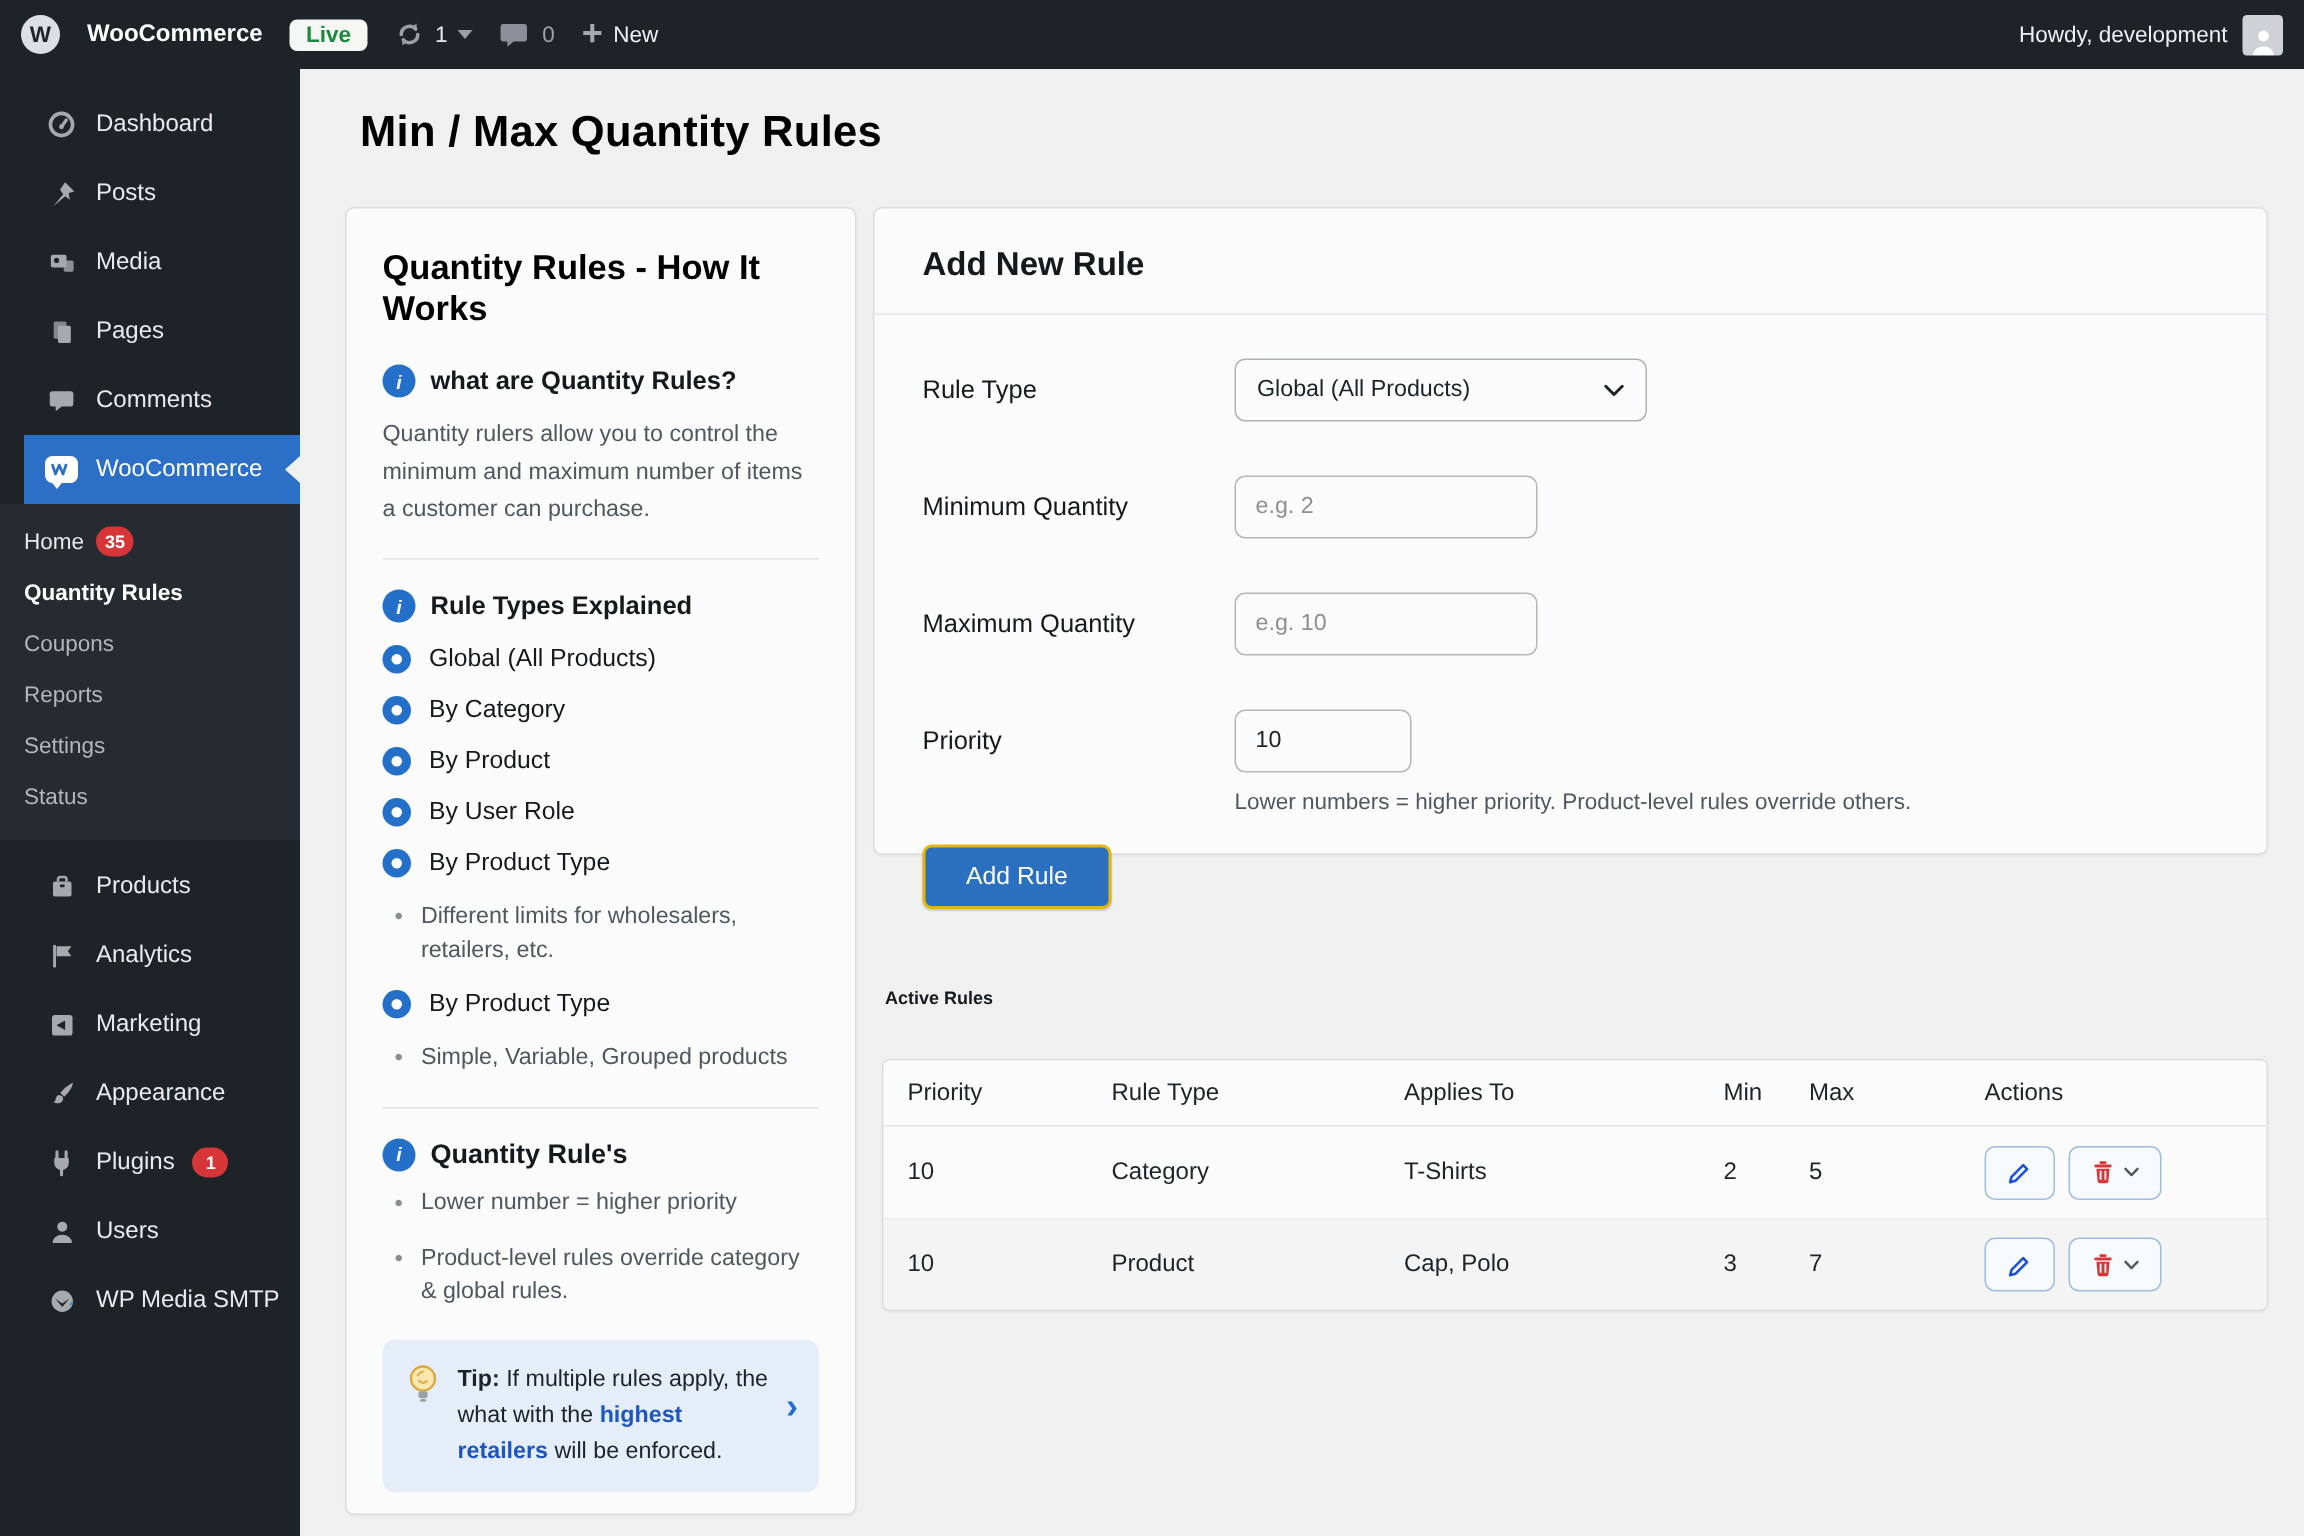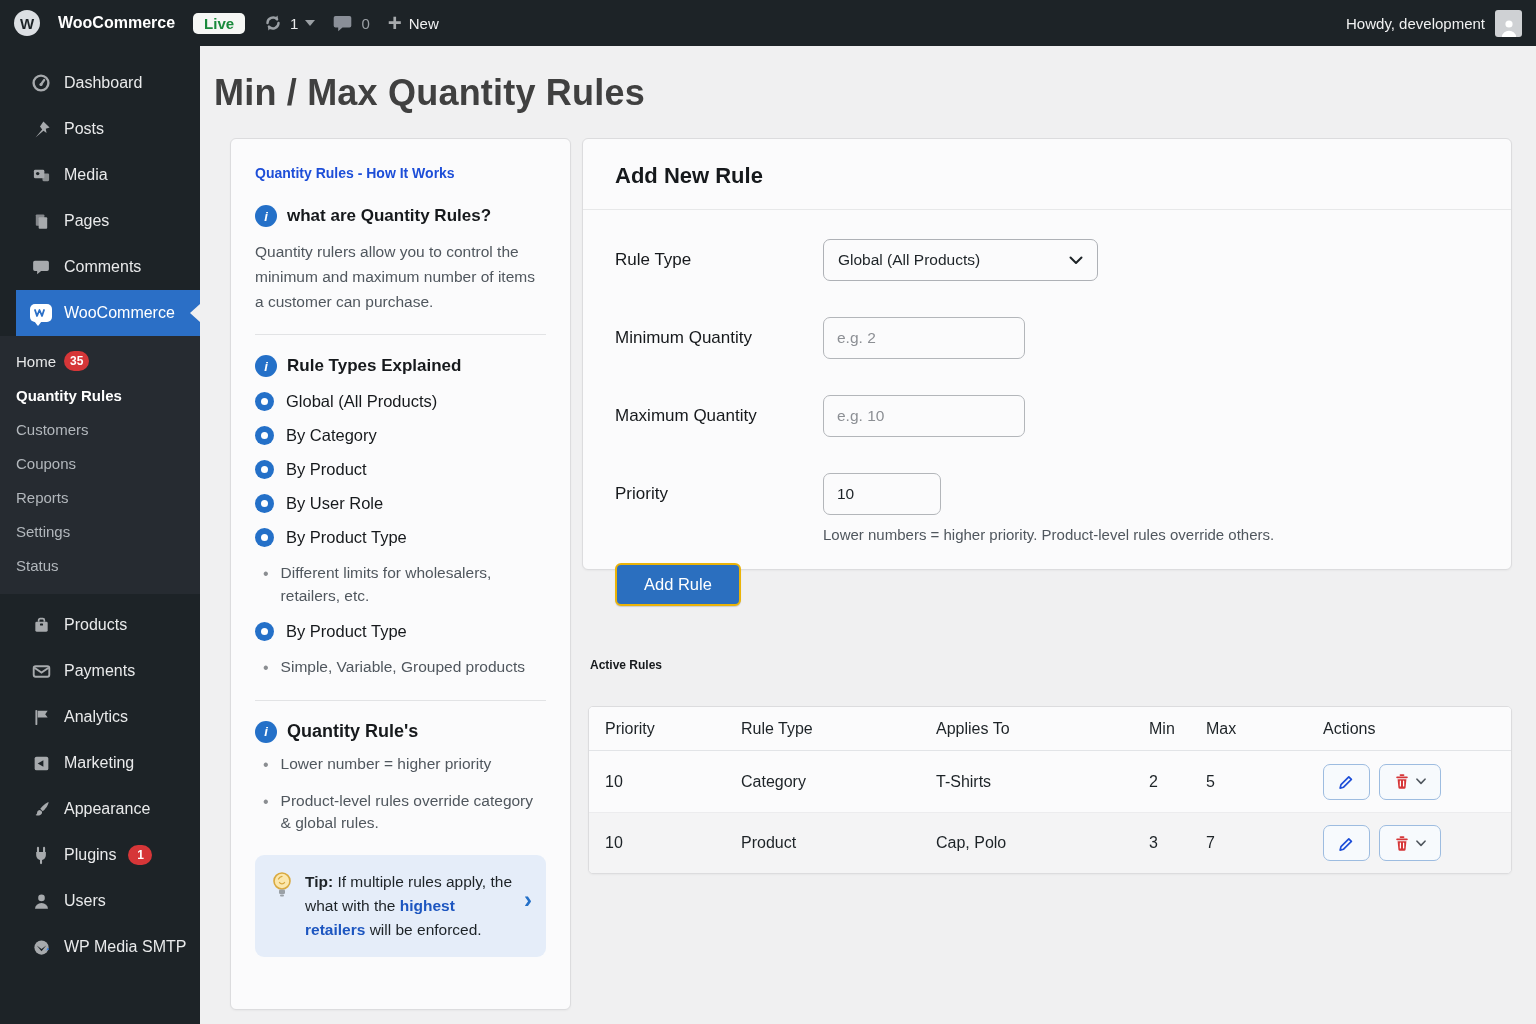--- a/index.html
+++ b/index.html
@@ -27,27 +27,27 @@
   .woo-bubble { width:22px; height:18px; background:#fff; border-radius:5px; position:relative; display:flex; align-items:center; justify-content:center; }
   .woo-bubble::after { content:""; position:absolute; bottom:-4px; left:4px; border-left:4px solid transparent; border-right:4px solid transparent; border-top:5px solid #fff; }
   #submenu { background:#262b31; padding:8px 0 12px 0; }
   .submenu-item { height:34px; display:flex; align-items:center; padding-left:16px; color:#b2b7bc; font-size:15px; cursor:pointer; gap:8px; }
   .submenu-item.home { color:#e7e8e9; }
   .submenu-item.active { color:#fff; font-weight:bold; }
   .badge { background:#d63638; color:#ffffff; border-radius:10px; min-width:24px; height:20px; font-size:12px; font-weight:bold; display:inline-flex; align-items:center; justify-content:center; padding:0 6px; }
 
   
   #content { position:absolute; left:200px; top:46px; width:1336px; height:978px; background:#f0f0f1; }
-  #page-title { position:absolute; left:14px; top:26px; font-size:36px; font-weight:600; color:#404040; letter-spacing:.2px; }
+  #page-title { position:absolute; left:40px; top:26px; font-size:29px; font-weight:600; color:#000000; letter-spacing:.2px; }
 
   .card { background:#fbfbfc; border:1px solid #dcdcde; border-radius:6px; box-shadow:0 1px 2px rgba(0,0,0,.04); }
 
   
   #info-card { position:absolute; left:30px; top:92px; width:341px; height:872px; padding:26px 24px; overflow:hidden; }
-  #info-card h2 { font-size:14px; font-weight:bold; color:#1d4ed8; margin-bottom:24px; }
+  #info-card h2 { font-size:23px; font-weight:bold; color:#000000; margin-bottom:24px; }
   .isec-head { display:flex; align-items:center; gap:10px; margin-bottom:13px; }
   .icircle { width:22px; height:22px; min-width:22px; border-radius:50%; background:#2470c8; color:#fff; font-weight:bold; font-size:13px; display:flex; align-items:center; justify-content:center; font-style:italic; }
   .isec-head .htxt { font-size:17px; font-weight:bold; color:#16191c; }
   .isec-head .htxt.big { font-size:18px; }
   .ipara { font-size:15.5px; line-height:1.6; color:#50575e; margin-bottom:6px; }
   .ihr { border:none; border-top:1px solid #e2e3e5; margin:20px 0 20px 0; }
   .radio-item { display:flex; align-items:center; gap:12px; margin:15px 0; }
   .donut { width:19px; height:19px; min-width:19px; border-radius:50%; background:#2470c8; position:relative; }
   .donut::after { content:""; position:absolute; left:6px; top:6px; width:7px; height:7px; border-radius:50%; background:#fff; }
   .radio-item .rtxt { font-size:16.5px; color:#16191c; }
@@ -197,23 +197,20 @@
 
   <div id="submenu">
     <div class="submenu-item home">
       <span>Home</span>
       <span class="badge">35</span>
     </div>
     <div class="submenu-item active">
       <span>Quantity Rules</span>
     </div>
     <div class="submenu-item">
-      <span>Customers</span>
-    </div>
-    <div class="submenu-item">
       <span>Coupons</span>
     </div>
     <div class="submenu-item">
       <span>Reports</span>
     </div>
     <div class="submenu-item">
       <span>Settings</span>
     </div>
     <div class="submenu-item">
       <span>Status</span>
@@ -226,29 +223,20 @@
     <span class="mi">
       <svg width="19" height="19" viewBox="0 0 20 20">
         <rect x="3.5" y="6" width="13" height="10.5" rx="1.4" fill="#a7aaad"></rect>
         <path d="M7 6V4.4A1.6 1.6 0 0 1 8.6 2.8h2.8A1.6 1.6 0 0 1 13 4.4V6" fill="none" stroke="#a7aaad" stroke-width="1.8"></path>
         <rect x="8.4" y="8" width="3.2" height="2" rx=".6" fill="#1d2327"></rect>
       </svg>
     </span>
     <span>Products</span>
   </div>
 
-  <div class="menu-item">
-    <span class="mi">
-      <svg width="19" height="19" viewBox="0 0 20 20">
-        <rect x="1.8" y="4.5" width="16.4" height="11" rx="2" fill="none" stroke="#a7aaad" stroke-width="2"></rect>
-        <path d="M2.5 6l7.5 5.2L17.5 6" fill="none" stroke="#a7aaad" stroke-width="2"></path>
-      </svg>
-    </span>
-    <span>Payments</span>
-  </div>
 
   <div class="menu-item">
     <span class="mi">
       <svg width="19" height="19" viewBox="0 0 20 20">
         <rect x="3.6" y="2" width="2" height="16" rx="1" fill="#a7aaad"></rect>
         <path d="M6 3h10.5l-2.6 3.5 2.6 3.5H6z" fill="#a7aaad"></path>
       </svg>
     </span>
     <span>Analytics</span>
   </div>

